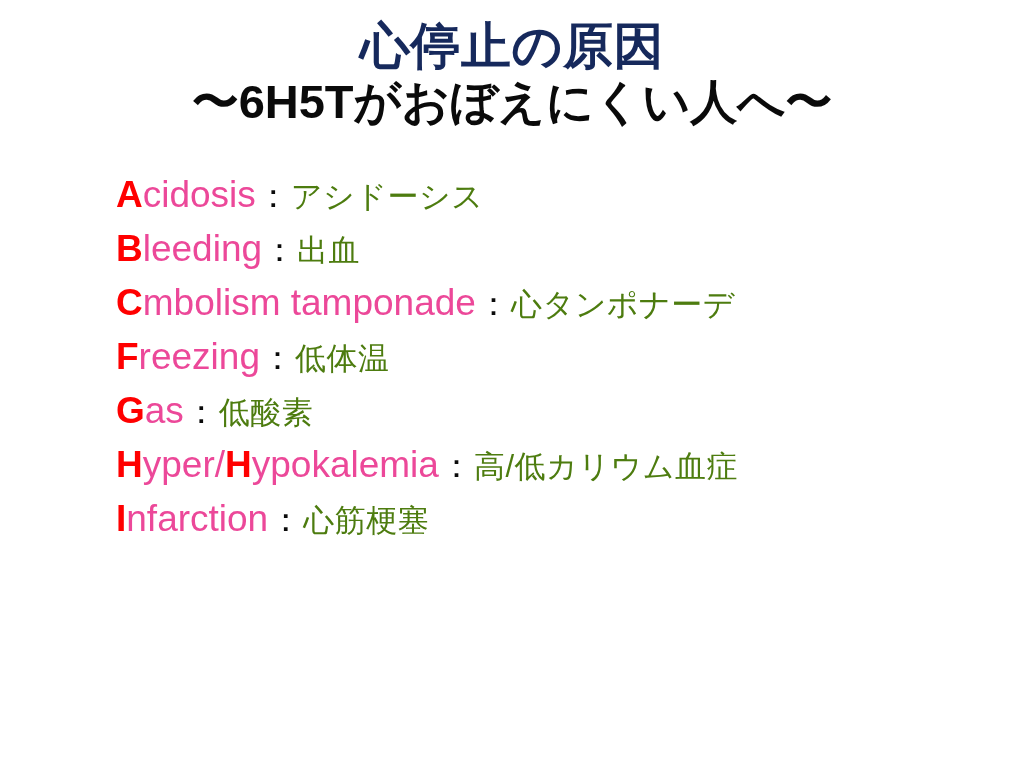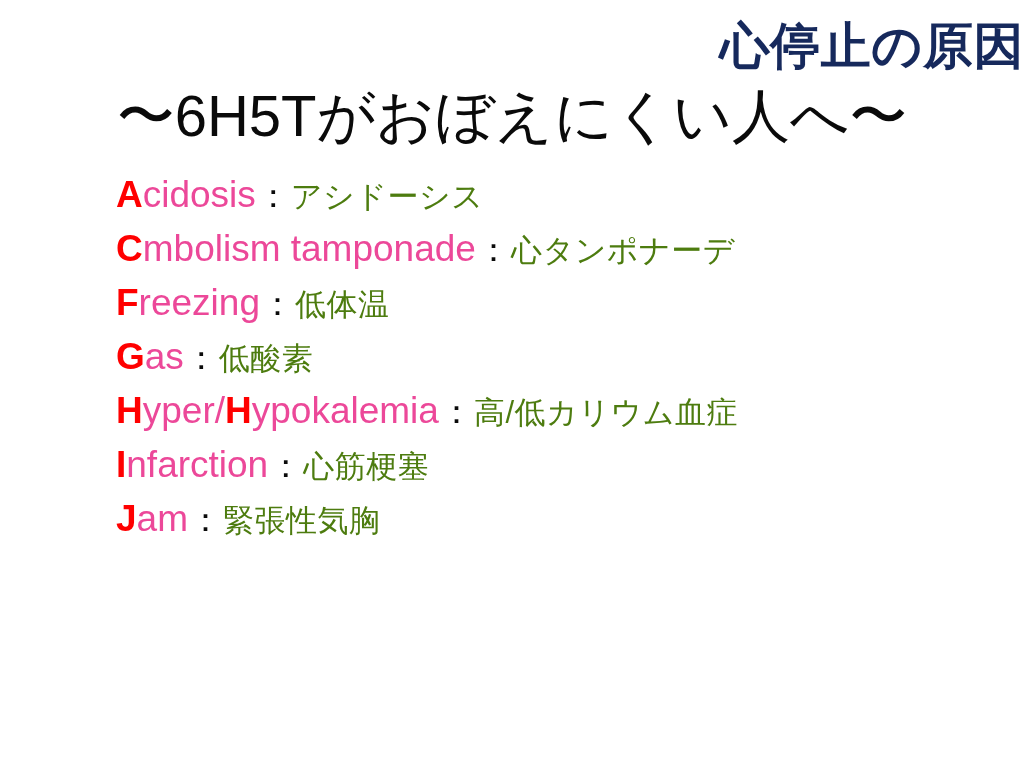--- a/index.html
+++ b/index.html
@@ -35,32 +35,31 @@
   }
 
   .title-main {
     display: block;
     font-size: 50px;
     font-weight: bold;
     line-height: 1.12;
     letter-spacing: 0.5px;
     color: #16295C;
     white-space: nowrap;
-    text-align: right;
   }
 
   .title-sub {
     display: block;
-    font-size: 58px;
-    font-weight: normal;
+    font-size: 47px;
+    font-weight: bold;
     line-height: 1.12;
     letter-spacing: 0px;
     color: #0A0A0A;
     white-space: nowrap;
-    margin-top: 10px;
+    margin-top: 2px;
   }
 
   
   .cause-list {
     position: absolute;
     left: 116px;
     top: 168px;
     width: 880px;
     list-style: none;
     margin: 0;
@@ -112,32 +111,32 @@
   <div class="title-block">
     <span class="title-main">心停止の原因</span>
     <span class="title-sub">〜6H5Tがおぼえにくい人へ〜</span>
   </div>
 
   <ul class="cause-list">
     <li class="cause-item">
       <span class="cause-initial">A</span><span class="cause-latin">cidosis</span><span class="cause-sep">：</span><span class="cause-jp">アシドーシス</span>
     </li>
     <li class="cause-item">
+      <span class="cause-initial">B</span><span class="cause-latin">leeding</span><span class="cause-sep">：</span><span class="cause-jp">出血</span>
+    </li>
+    <li class="cause-item">
       <span class="cause-initial">C</span><span class="cause-latin">mbolism tamponade</span><span class="cause-sep">：</span><span class="cause-jp">心タンポナーデ</span>
     </li>
     <li class="cause-item">
       <span class="cause-initial">F</span><span class="cause-latin">reezing</span><span class="cause-sep">：</span><span class="cause-jp">低体温</span>
     </li>
     <li class="cause-item">
       <span class="cause-initial">G</span><span class="cause-latin">as</span><span class="cause-sep">：</span><span class="cause-jp">低酸素</span>
     </li>
     <li class="cause-item">
       <span class="cause-initial">H</span><span class="cause-latin">yper/</span><span class="cause-initial">H</span><span class="cause-latin">ypokalemia</span><span class="cause-sep">：</span><span class="cause-jp">高/低カリウム血症</span>
     </li>
     <li class="cause-item">
       <span class="cause-initial">I</span><span class="cause-latin">nfarction</span><span class="cause-sep">：</span><span class="cause-jp">心筋梗塞</span>
     </li>
-    <li class="cause-item">
-      <span class="cause-initial">J</span><span class="cause-latin">am</span><span class="cause-sep">：</span><span class="cause-jp">緊張性気胸</span>
-    </li>
   </ul>
 
 </div>
 
 </body></html>

